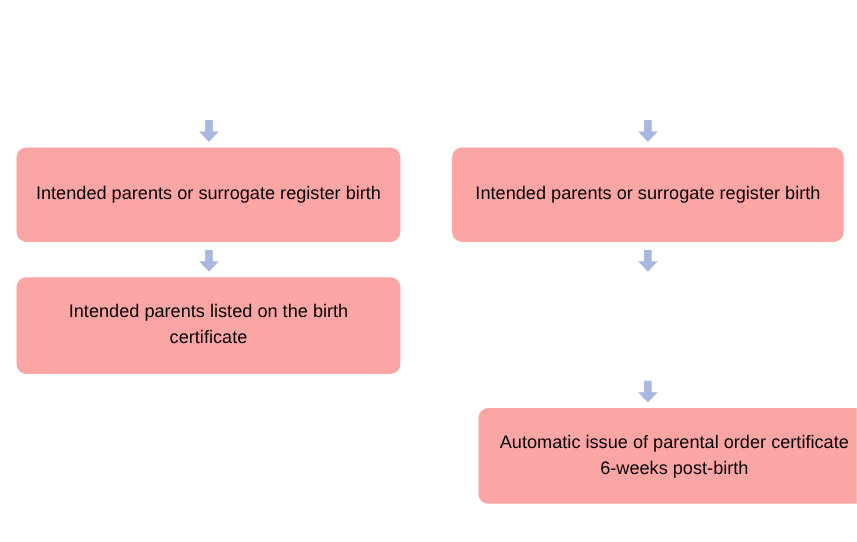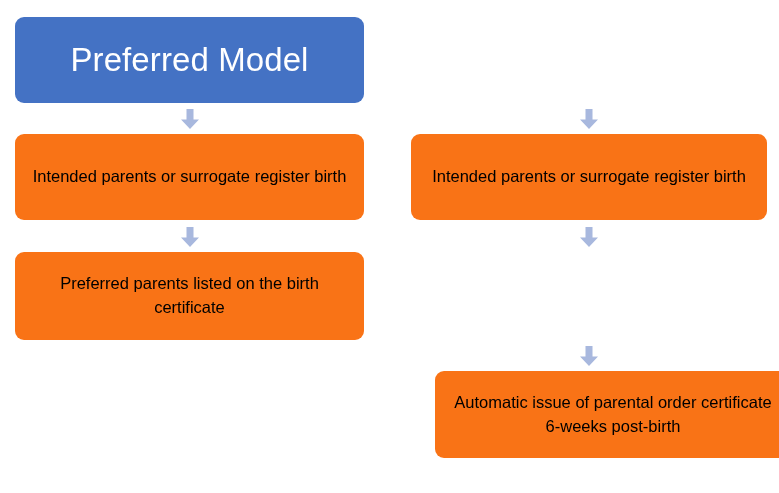--- a/index.html
+++ b/index.html
@@ -45,21 +45,21 @@
     font-weight: 400;
     text-align: center;
     letter-spacing: 0.1px;
     white-space: nowrap;
   }
 
   .step-box {
     position: absolute;
     left: 0;
     width: 100%;
-    background: #f97316;
+    background: #fca5a5;
     border-radius: 9px;
     display: flex;
     align-items: center;
     justify-content: center;
     box-sizing: border-box;
     padding: 14px 14px;
   }
   .step-box .step-label {
     color: #000000;
     font-size: 16.5px;
@@ -86,42 +86,39 @@
   .arrow-2 { top: 227px; }
   .arrow-3 { top: 346px; }
 </style>
 </head>
 <body>
 
 <div class="canvas">
 
   <div class="column left">
 
-    <div class="header-box">
-      <span class="header-label">Preferred Model</span>
-    </div>
 
     <div class="arrow arrow-1">
       <svg viewBox="0 0 20 20" xmlns="http://www.w3.org/2000/svg" aria-hidden="true">
         <polygon points="6.5,0 13.5,0 13.5,10.5 19,10.5 10,20 1,10.5 6.5,10.5" fill="#A8B8DE"></polygon>
       </svg>
     </div>
 
     <div class="step-box step-1">
       <span class="step-label">Intended parents or surrogate register birth</span>
     </div>
 
     <div class="arrow arrow-2">
       <svg viewBox="0 0 20 20" xmlns="http://www.w3.org/2000/svg" aria-hidden="true">
         <polygon points="6.5,0 13.5,0 13.5,10.5 19,10.5 10,20 1,10.5 6.5,10.5" fill="#A8B8DE"></polygon>
       </svg>
     </div>
 
     <div class="step-box step-2">
-      <span class="step-label">Preferred parents listed on the birth certificate</span>
+      <span class="step-label">Intended parents listed on the birth certificate</span>
     </div>
 
   </div>
 
   <div class="column right">
 
 
     <div class="arrow arrow-1">
       <svg viewBox="0 0 20 20" xmlns="http://www.w3.org/2000/svg" aria-hidden="true">
         <polygon points="6.5,0 13.5,0 13.5,10.5 19,10.5 10,20 1,10.5 6.5,10.5" fill="#A8B8DE"></polygon>

